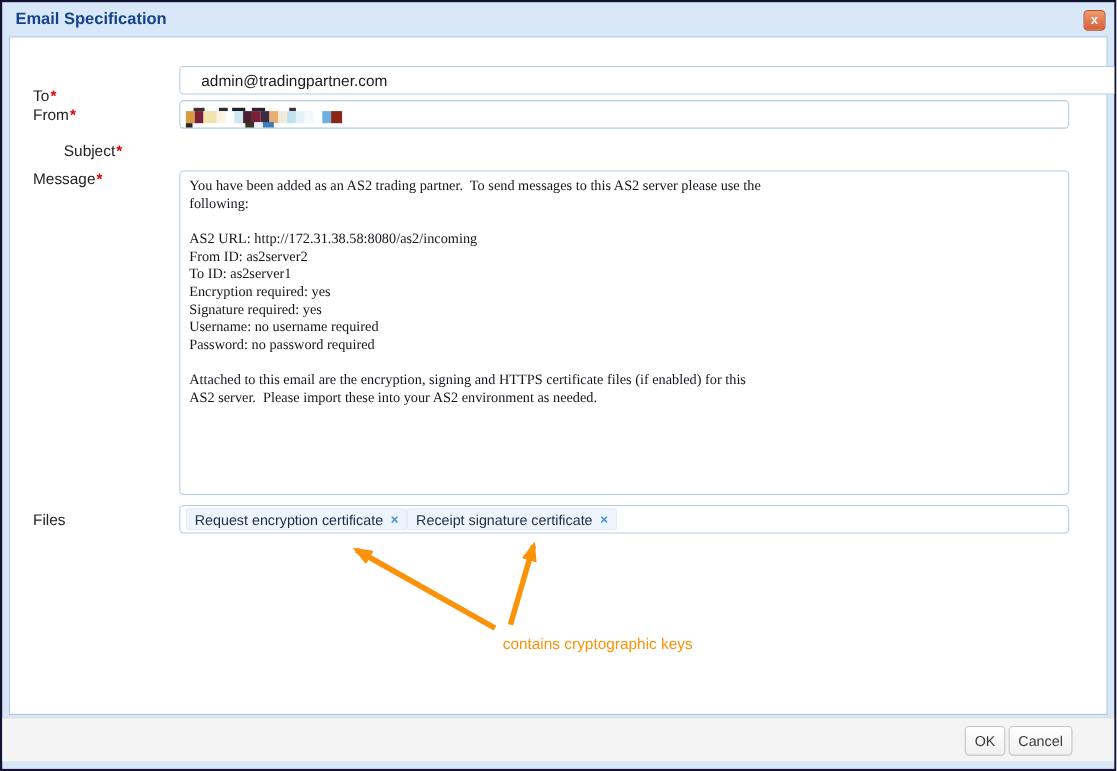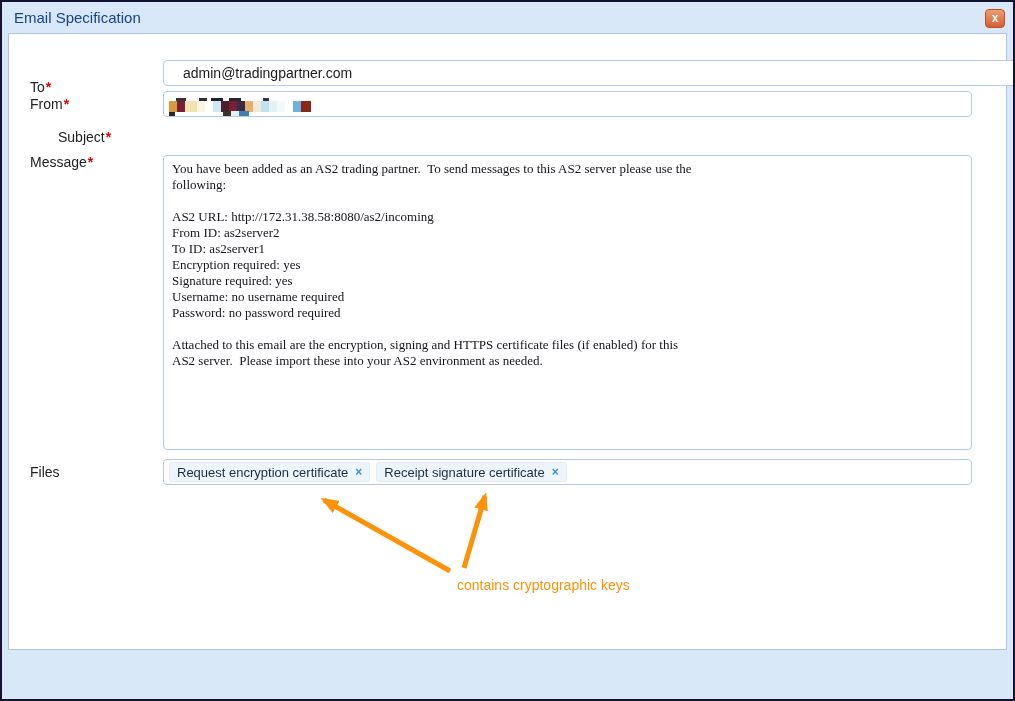--- a/index.html
+++ b/index.html
@@ -11,21 +11,21 @@
     width:1015px; height:701px;
     background:#d9e8f8;
     border:2px solid #141432;
     overflow:hidden;
   }
 
   
   .titlebar { position:absolute; left:0; top:0; right:0; height:31px; }
   .dialog-title {
     position:absolute; left:12px; top:7px;
-    font-size:15px; font-weight:normal; color:#15428b;
+    font-size:15px; font-weight:bold; color:#15428b;
   }
   .close-btn {
     position:absolute; right:8px; top:7px;
     width:20px; height:19px;
     background:linear-gradient(#f09d6e, #d75f36);
     border:1px solid #bd4f28;
     border-radius:4px;
     color:#ffffff; font-size:12px; font-weight:bold;
     line-height:17px; text-align:center;
     cursor:pointer;
@@ -72,21 +72,21 @@
     resize:none; outline:none; overflow:hidden;
     white-space:pre-wrap;
   }
 
   .files-box {
     position:absolute; left:154px; top:425px;
     width:809px; height:26px;
     background:#ffffff;
     border:1px solid #b3cbe8;
     border-radius:4px;
-    display:flex; align-items:center; gap:6px;
+    display:flex; align-items:center; 
     padding:0 5px;
   }
   .chip {
     display:flex; align-items:center;
     background:#edf4fb;
     border:1px solid #e2edf8;
     border-radius:3px;
     height:20px; padding:0 7px;
     font-size:13px; color:#1b2d42;
     white-space:nowrap;
@@ -201,14 +201,18 @@
           <path d="M0,0 L18,7 L0,14 z" fill="#fb9208"></path>
         </marker>
       </defs>
       <line x1="441" y1="537" x2="315" y2="466" stroke="#fb9208" stroke-width="5" marker-end="url(#ah)"></line>
       <line x1="455" y1="534" x2="476" y2="462" stroke="#fb9208" stroke-width="5" marker-end="url(#ah)"></line>
     </svg>
 
     <div class="annotation-text">contains cryptographic keys</div>
   </div>
 
+  <div class="footer">
+    <button class="btn btn-ok">OK</button>
+    <button class="btn btn-cancel">Cancel</button>
+  </div>
 
 </div>
 
 </body></html>

